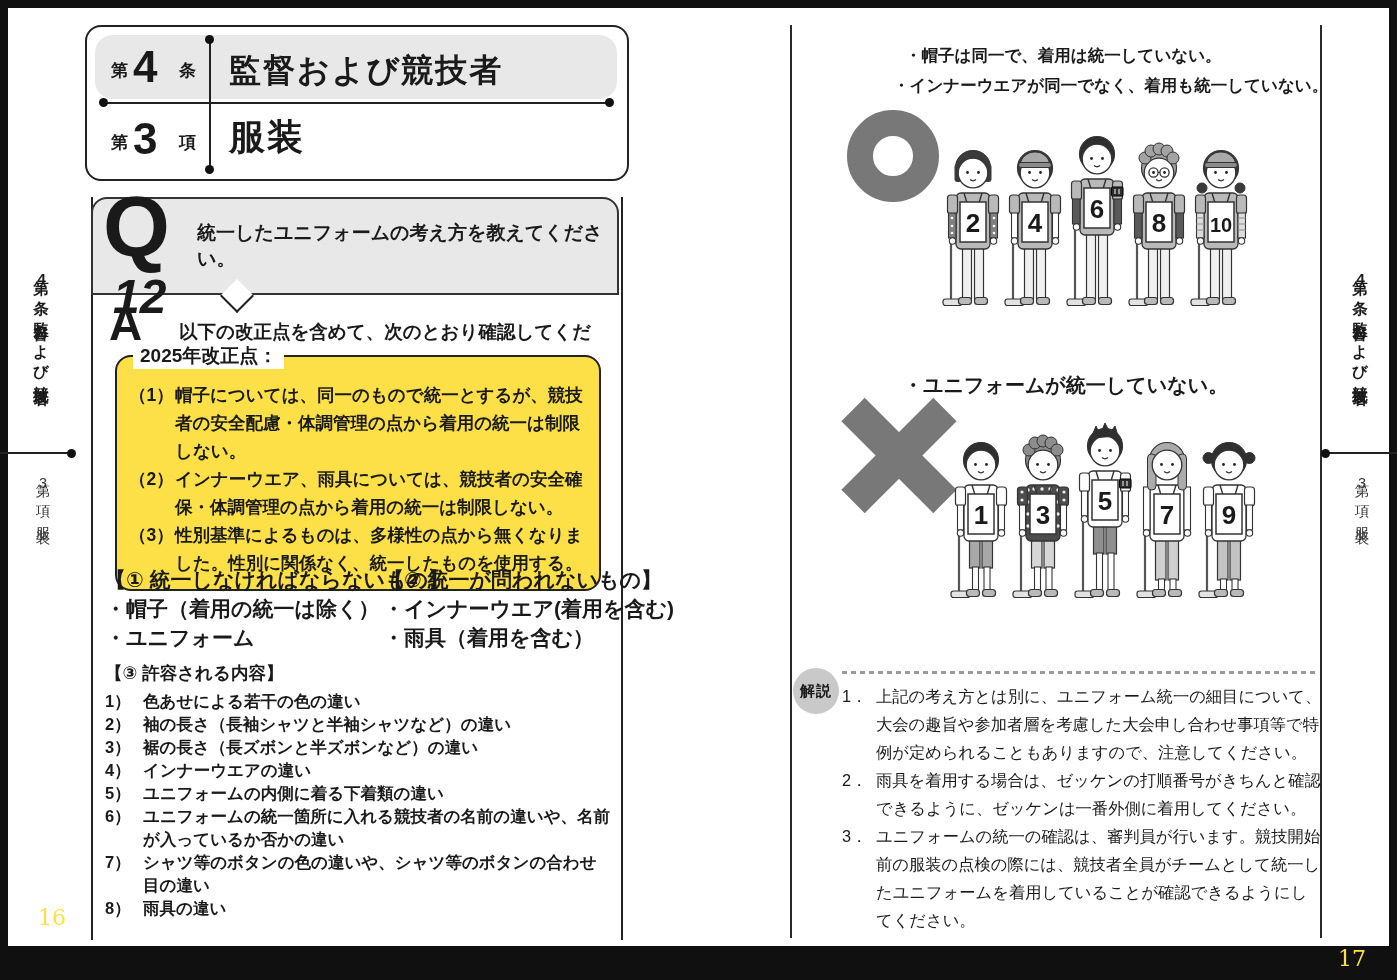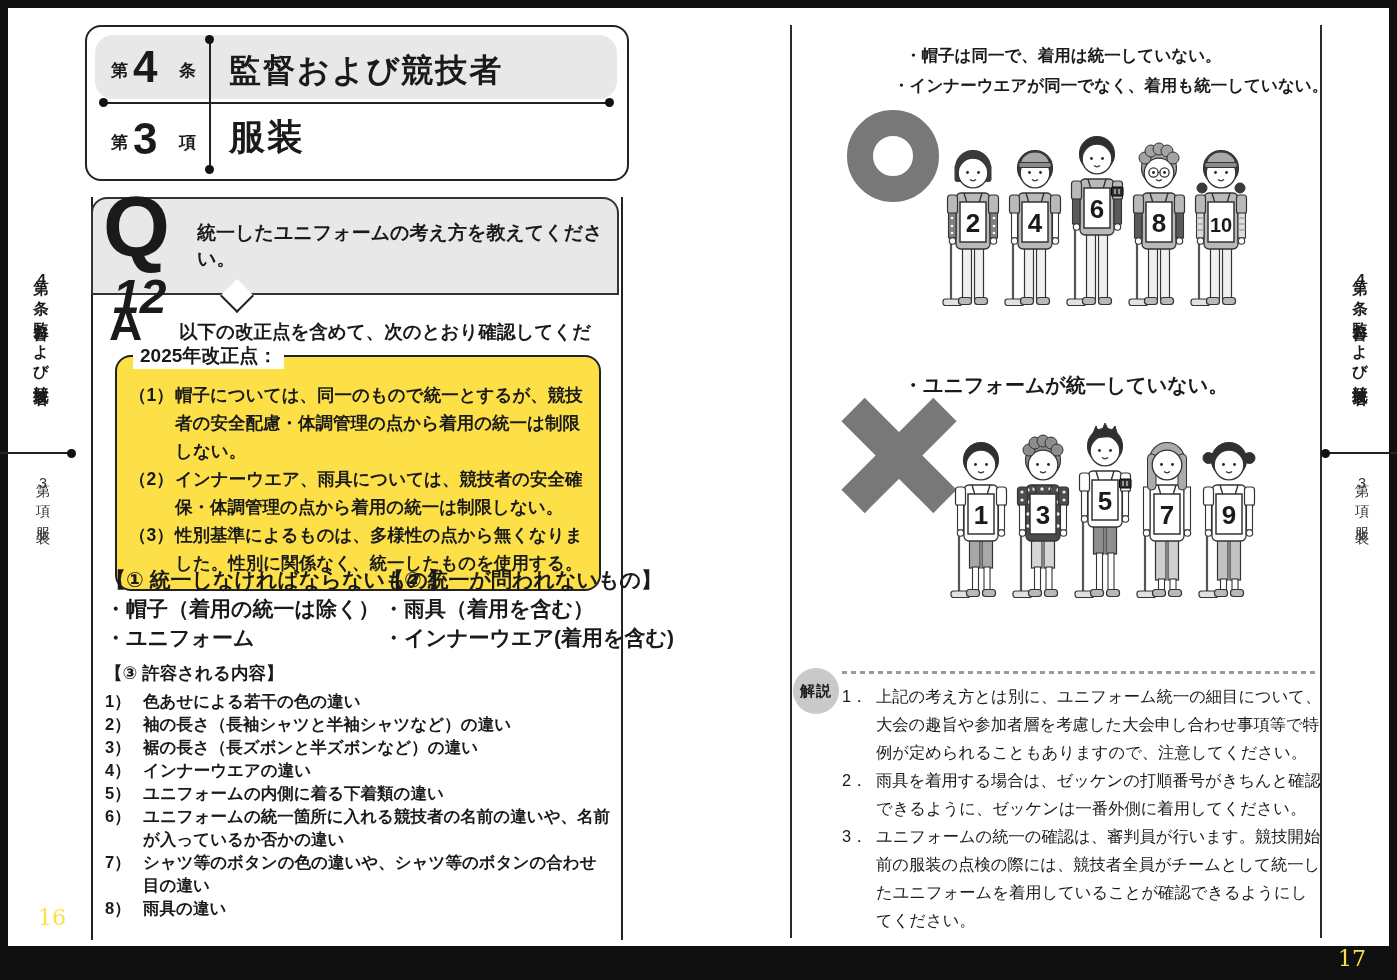--- a/index.html
+++ b/index.html
@@ -150,22 +150,22 @@
     <div class="col" id="col1">
       <div>【① 統一しなければならないもの】</div>
       <div>
           <div class="li-simple">・帽子（着用の統一は除く）</div>
           <div class="li-simple">・ユニフォーム</div>
         </div>
     </div>
     <div class="col" id="col2">
       <div>【② 統一が問われないもの】</div>
       <div>
+          <div class="li-simple">・インナーウエア(着用を含む)</div>
           <div class="li-simple">・雨具（着用を含む）</div>
-          <div class="li-simple">・インナーウエア(着用を含む)</div>
         </div>
     </div>
   </div>
 
   <div class="abs" id="allowed">
     <div class="head">【③ 許容される内容】</div>
     <div>
         <div class="li-hang">
           <span class="li-mk">1）</span>
           <span class="li-tx">色あせによる若干の色の違い</span>

